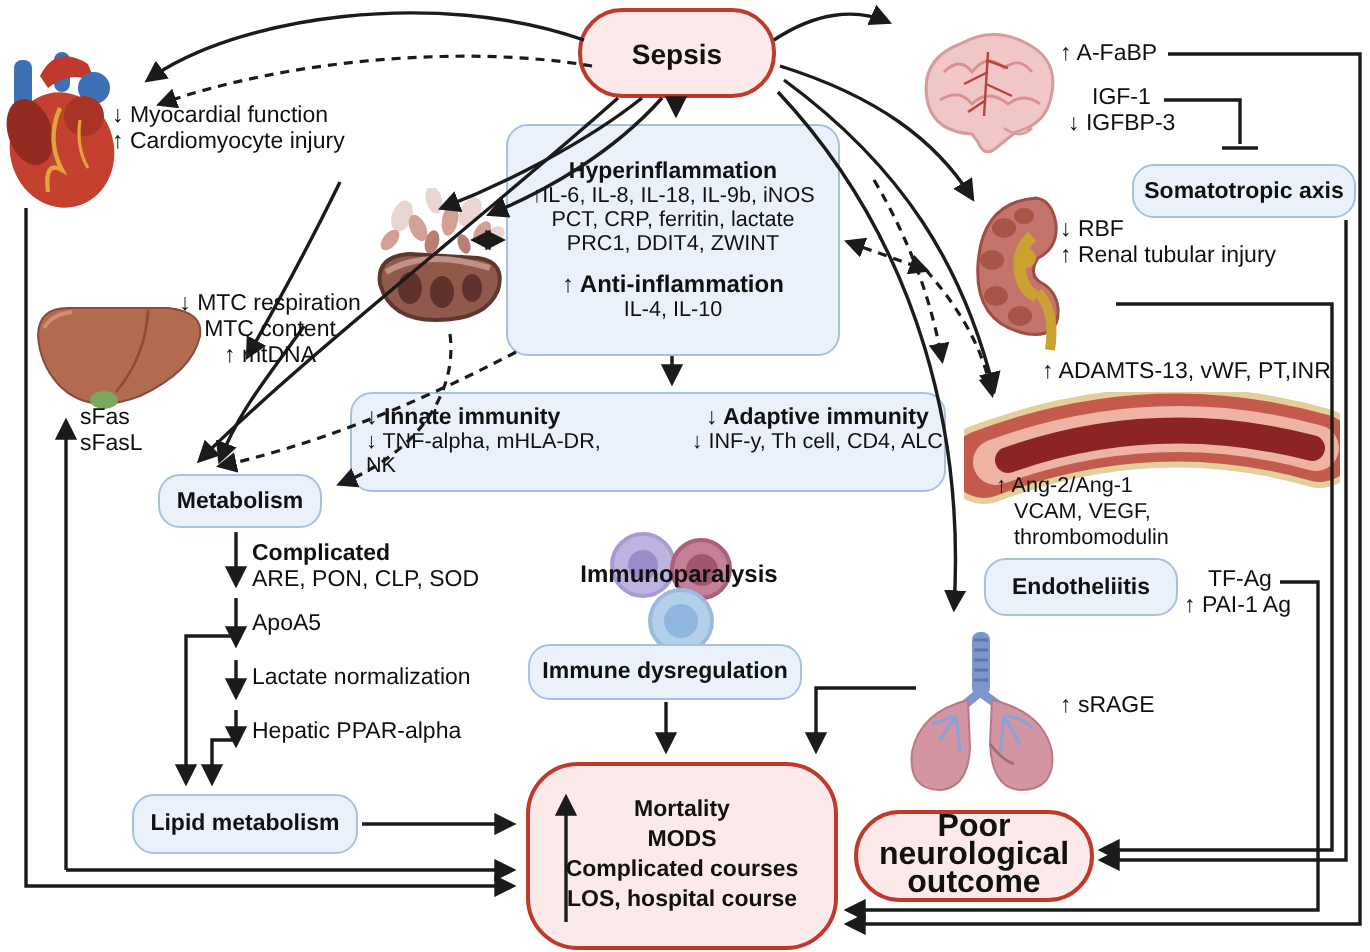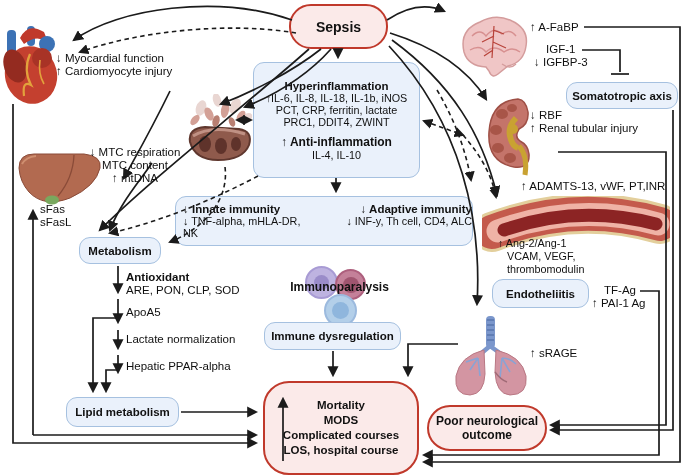--- a/index.html
+++ b/index.html
@@ -116,33 +116,33 @@
   <div class="cell" style="left:324px;top:294px;width:29px;height:29px;background:#b3cfe9;border:2px solid #9cbade;">
     <div class="nuc" style="width:17px;height:17px;background:#8fb6dd;"></div>
   </div>
 
   <div class="box redbox" style="left:289px;top:4px;width:99px;height:45px;border-radius:22px;font-size:14px;">
     <span>Sepsis</span>
   </div>
 
   <div class="box blue" style="left:253px;top:62px;width:167px;height:116px;font-weight:normal;">
     <div class="b" style="font-size:11.5px">Hyperinflammation</div>
-    <div class="sm">↑IL-6, IL-8, IL-18, IL-1b, iNOS</div>
+    <div class="sm">↑IL-6, IL-8, IL-18, IL-9b, iNOS</div>
     <div class="sm">PCT, CRP, ferritin, lactate</div>
     <div class="sm">PRC1, DDIT4, ZWINT</div>
     <div class="b" style="font-size:12px;margin-top:7px">↑ Anti-inflammation</div>
     <div class="sm">IL-4, IL-10</div>
   </div>
 
   <div class="box blue" style="left:175px;top:196px;width:298px;height:50px;flex-direction:row;font-weight:normal;align-items:flex-start;padding-top:6px;gap:37px;">
     <div style="width:146px;text-align:left;padding-left:7px;">
       <div class="b" style="font-size:11.5px">↓ Innate immunity</div>
       <div class="sm">↓ TNF-alpha, mHLA-DR, NK</div>
     </div>
-    <div style="width:150px;text-align:right;padding-left:2px;">
+    <div style="width:150px;text-align:center;padding-left:2px;">
       <div class="b" style="font-size:11.5px">↓ Adaptive immunity</div>
       <div class="sm">↓ INF-y, Th cell, CD4, ALC</div>
     </div>
   </div>
 
   <div class="box blue" style="left:79px;top:237px;width:82px;height:27px;">
     <span>Metabolism</span>
   </div>
 
   <div class="box blue" style="left:264px;top:322px;width:137px;height:28px;">
@@ -161,21 +161,21 @@
     <span>Endotheliitis</span>
   </div>
 
   <div class="box redbox" style="left:263px;top:381px;width:156px;height:94px;border-radius:26px;font-size:11.5px;line-height:15px;">
     <div>Mortality</div>
     <div>MODS</div>
     <div>Complicated courses</div>
     <div>LOS, hospital course</div>
   </div>
 
-  <div class="box redbox" style="left:427px;top:405px;width:120px;height:46px;border-radius:23px;font-size:12px;line-height:14px;">
+  <div class="box redbox" style="left:427px;top:405px;width:120px;height:46px;border-radius:23px;font-size:16px;line-height:14px;">
     <div>Poor neurological</div>
     <div>outcome</div>
   </div>
 
   <div class="lbl" style="left:56px;top:52px;">
     <div>↓ Myocardial function</div>
     <div>↑ Cardiomyocyte injury</div>
   </div>
 
   <div class="lbl ctr" style="left:84px;top:113px;width:102px;">
@@ -183,21 +183,21 @@
     <div>MTC content</div>
     <div>↑ mtDNA</div>
   </div>
 
   <div class="lbl" style="left:40px;top:203px;">
     <div>sFas</div>
     <div>sFasL</div>
   </div>
 
   <div class="lbl" style="left:126px;top:271px;">
-    <div class="b">Antioxidant</div>
+    <div class="b">Complicated</div>
     <div>ARE, PON, CLP, SOD</div>
   </div>
 
   <div class="lbl" style="left:126px;top:306px;">ApoA5</div>
   <div class="lbl" style="left:126px;top:333px;">Lactate normalization</div>
   <div class="lbl" style="left:126px;top:360px;">Hepatic PPAR-alpha</div>
 
   <div class="lbl b ctr" style="left:282px;top:248px;width:115px;font-size:12px;">Immunoparalysis</div>
 
   <div class="lbl" style="left:530px;top:21px;">↑ A-FaBP</div>

